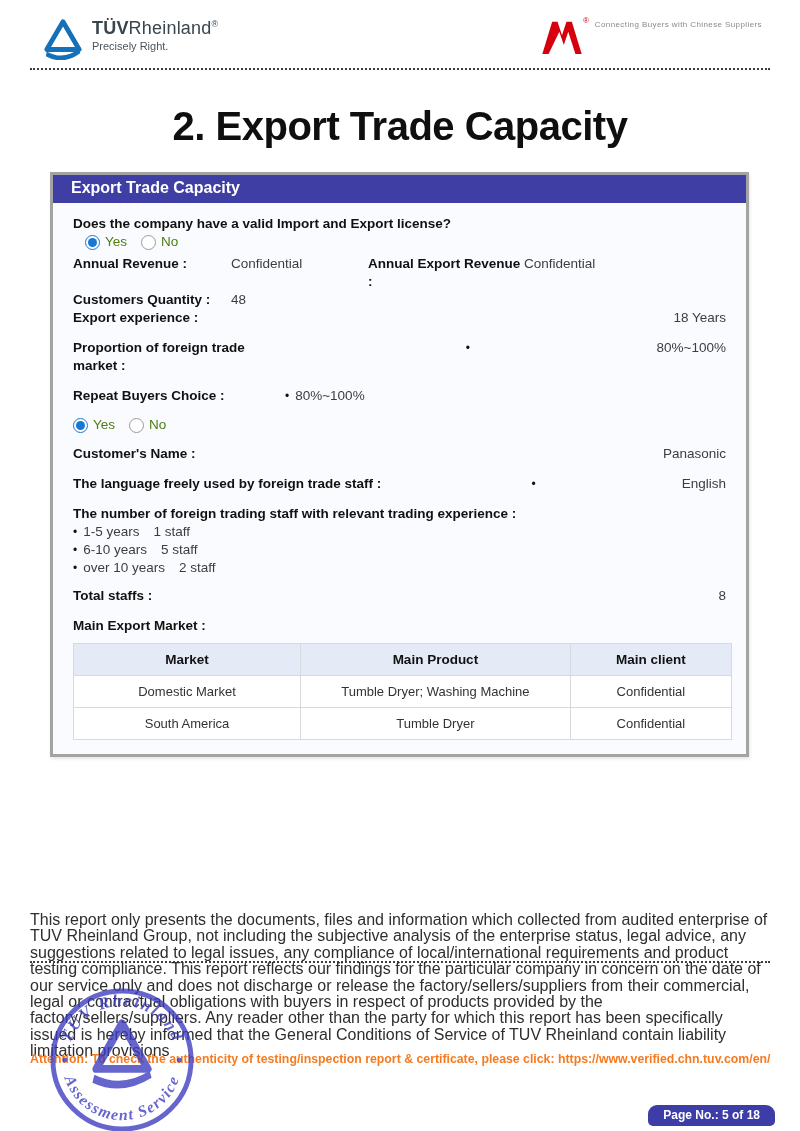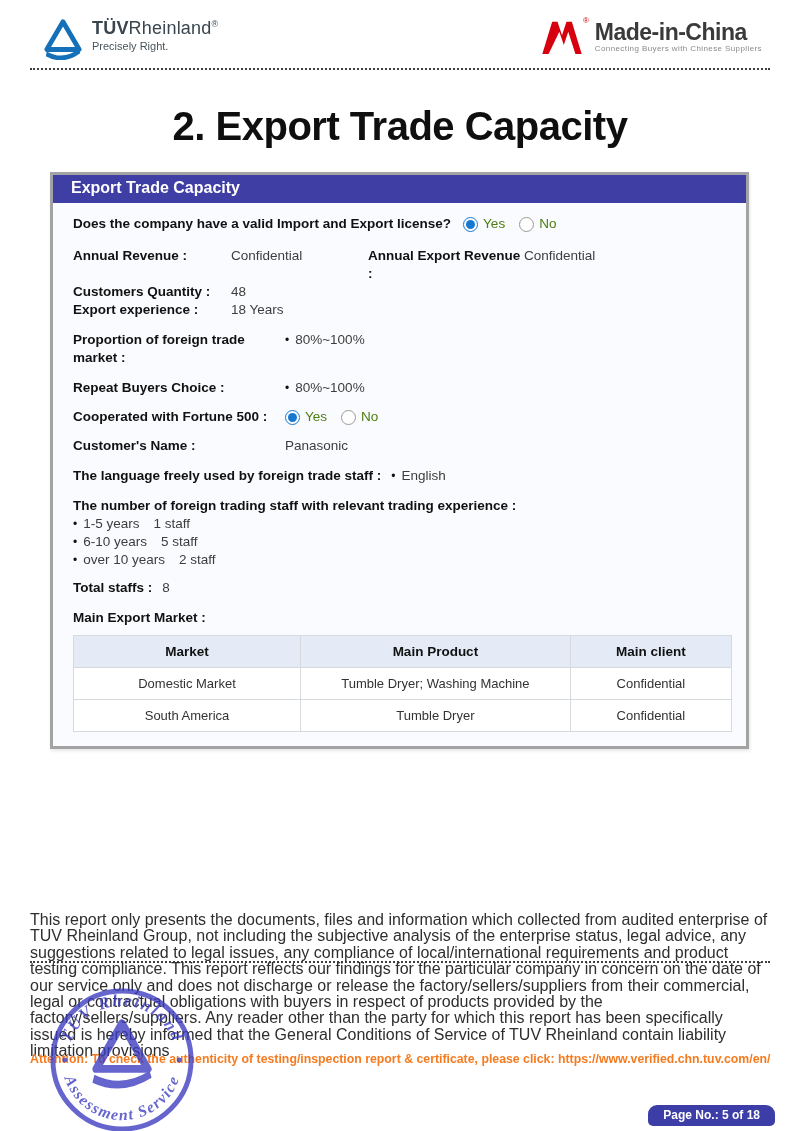--- a/index.html
+++ b/index.html
@@ -33,21 +33,21 @@
   
   .panel { position:absolute; top:172px; left:50px; width:699px;
     background:#f9fbfe; border:3px solid #a3a3a3; box-shadow:1px 2px 3px rgba(0,0,0,0.10); }
   .panel-header { background:#3e3ea5; color:#ffffff; font-weight:bold; font-size:16px;
     padding:4px 0 6px 18px; }
   .panel-body { padding:12px 20px 14px 20px; font-size:13.5px; color:#1c1c1c; }
   .row { display:flex; align-items:flex-start; line-height:18px; }
   .lbl { font-weight:bold; color:#111; flex-shrink:0; }
   .val { color:#3d3d3d; font-weight:normal; }
   .w158 { width:158px; } .w137 { width:137px; } .w156 { width:156px; } .w212 { width:212px; }
-  .mb14 { margin-bottom:14px; } .mb12 { margin-bottom:12px; } .mb11 { margin-bottom:11px; }
+  .mb14 { margin-bottom:4px;flex-direction:column; } .mb12 { margin-bottom:12px;justify-content:space-between; } .mb11 { margin-bottom:11px; }
   .mb10 { margin-bottom:10px; } .mb8 { margin-bottom:8px; }
   .bullet { color:#111; margin-right:6px; font-size:12px; position:relative; top:0px; }
   .radio-group { display:flex; align-items:center; margin-left:12px; }
   .radio-group.tight { margin-left:0; }
   .radio { display:inline-block; width:15px; height:15px; border-radius:50%;
     border:1.5px solid #9a9a9a; background:#fff; position:relative; flex-shrink:0; }
   .radio.on { border-color:#1778d2; }
   .radio.on::after { content:''; position:absolute; left:2px; top:2px; right:2px; bottom:2px;
     border-radius:50%; background:#1778d2; }
   .radio-label { margin:0 14px 0 5px; color:#4d7c0f; }
@@ -87,21 +87,20 @@
     </span>
   </div>
   <div class="mic-logo">
     <span>
       <svg width="42" height="34" viewBox="0 0 46 38">
         <path d="M1 38 L12 2 L18 2 L23 17 L28 2 L34 2 L45 38 L38 38 L30 13 L25 28 L20 13 L8 38 Z" fill="#d7000f"></path>
       </svg>
     </span>
     <span class="mic-reg">®</span>
     <span class="mic-text">
-      <div class="mic-title">Made-in-China</div>
       <div class="mic-tagline">Connecting Buyers with Chinese Suppliers</div>
     </span>
   </div>
 </div>
 <div class="dotted-line dotted-top"></div>
 
 <div class="page-title">2. Export Trade Capacity</div>
 
 <div class="panel">
   <div class="panel-header">Export Trade Capacity</div>
@@ -138,21 +137,20 @@
       <span class="val">80%~100%</span>
     </div>
 
     <div class="row mb11">
       <span class="lbl w212">Repeat Buyers Choice :</span>
       <span class="bullet">•</span>
       <span class="val">80%~100%</span>
     </div>
 
     <div class="row mb11">
-      <span class="lbl w212">Cooperated with Fortune 500 :</span>
       <span class="radio-group tight">
         <span class="radio on"></span>
         <span class="radio-label">Yes</span>
         <span class="radio"></span>
         <span class="radio-label">No</span>
       </span>
     </div>
 
     <div class="row mb12">
       <span class="lbl w212">Customer's Name :</span>

